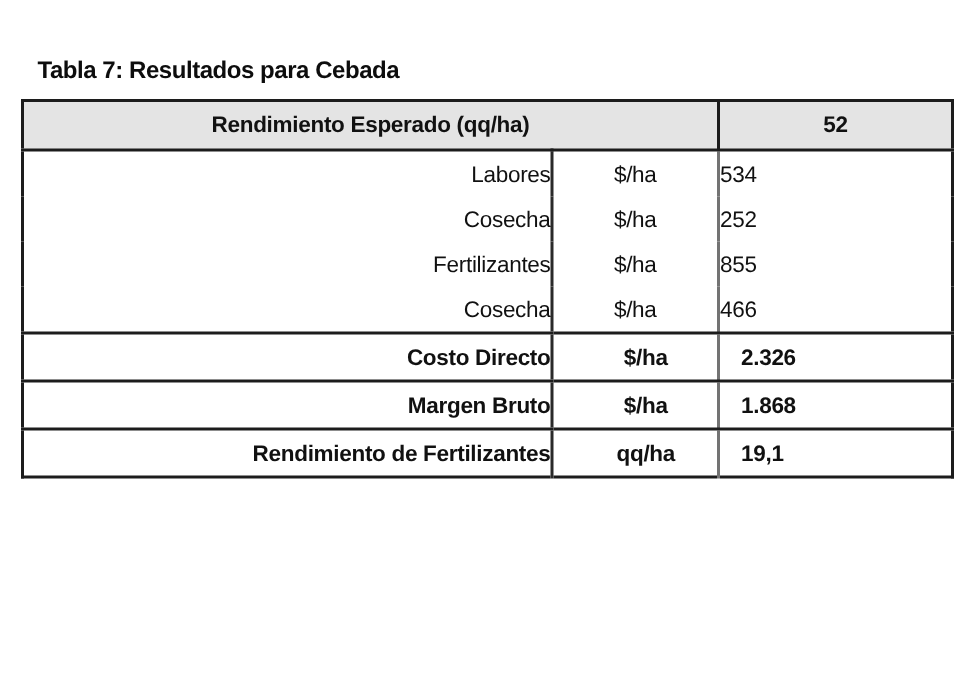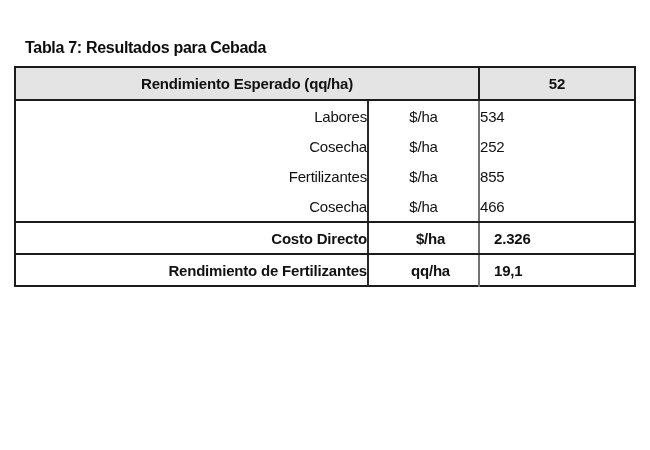--- a/index.html
+++ b/index.html
@@ -111,19 +111,24 @@
     <tr class="sep">
       <td class="c-label">Cosecha</td>
       <td class="c-unit">$/ha</td>
       <td class="c-value">466</td>
     </tr>
     <tr class="sep bold">
       <td class="c-label">Costo Directo</td>
       <td class="c-unit">$/ha</td>
       <td class="c-value">2.326</td>
     </tr>
+    <tr class="sep bold">
+      <td class="c-label">Margen Bruto</td>
+      <td class="c-unit">$/ha</td>
+      <td class="c-value">1.868</td>
+    </tr>
     <tr class="bold">
       <td class="c-label">Rendimiento de Fertilizantes</td>
       <td class="c-unit">qq/ha</td>
       <td class="c-value">19,1</td>
     </tr>
   </tbody>
 </table>
 
 </body></html>

